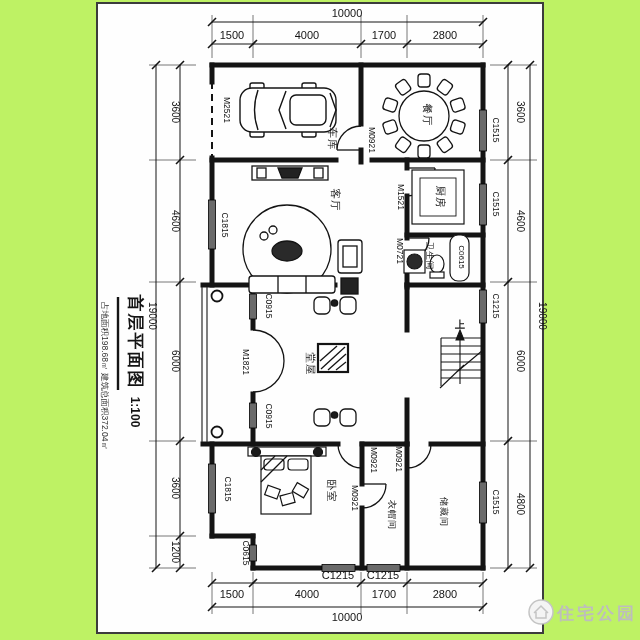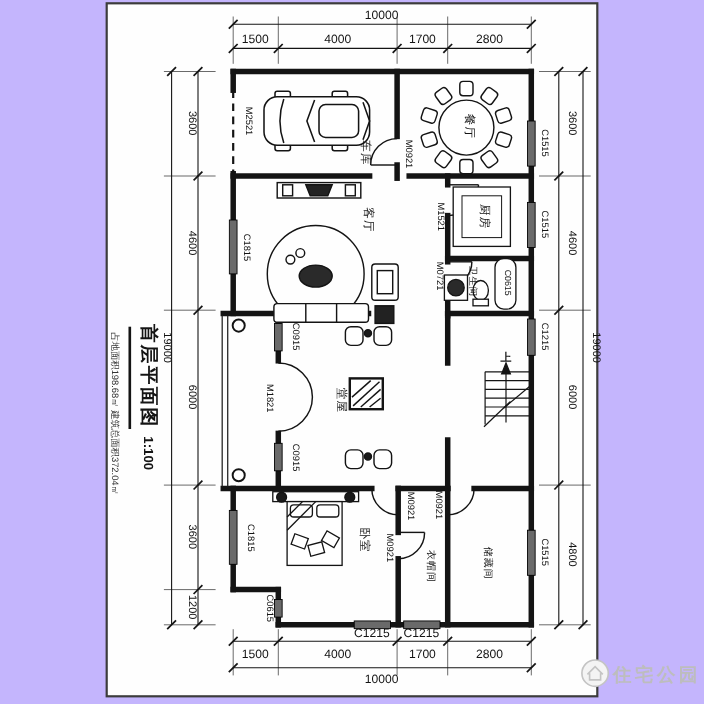--- a/index.html
+++ b/index.html
@@ -1,16 +1,16 @@
 <!DOCTYPE html>
 <html><head>
 <meta charset="utf-8">
 <style>
   html,body{margin:0;padding:0;background:#ffffff;}
-  .page{width:640px;height:640px;position:relative;background:#c4b5fd;overflow:hidden;
+  .page{width:640px;height:640px;position:relative;background:#bef264;overflow:hidden;
         font-family:"Liberation Sans", sans-serif;}
   svg text{fill:#141414;}
   .dimh{font-size:11px;}
   .dimv{font-size:10px;}
   .op{font-size:8.5px;}
   .room{font-size:10.5px;letter-spacing:1px;}
   .small{font-size:8px;}
   .title-main{font-size:17px;font-weight:bold;letter-spacing:2px;}
   .title-scale{font-size:12px;font-weight:bold;}
   .title-sub{font-size:8.5px;fill:#333;}

